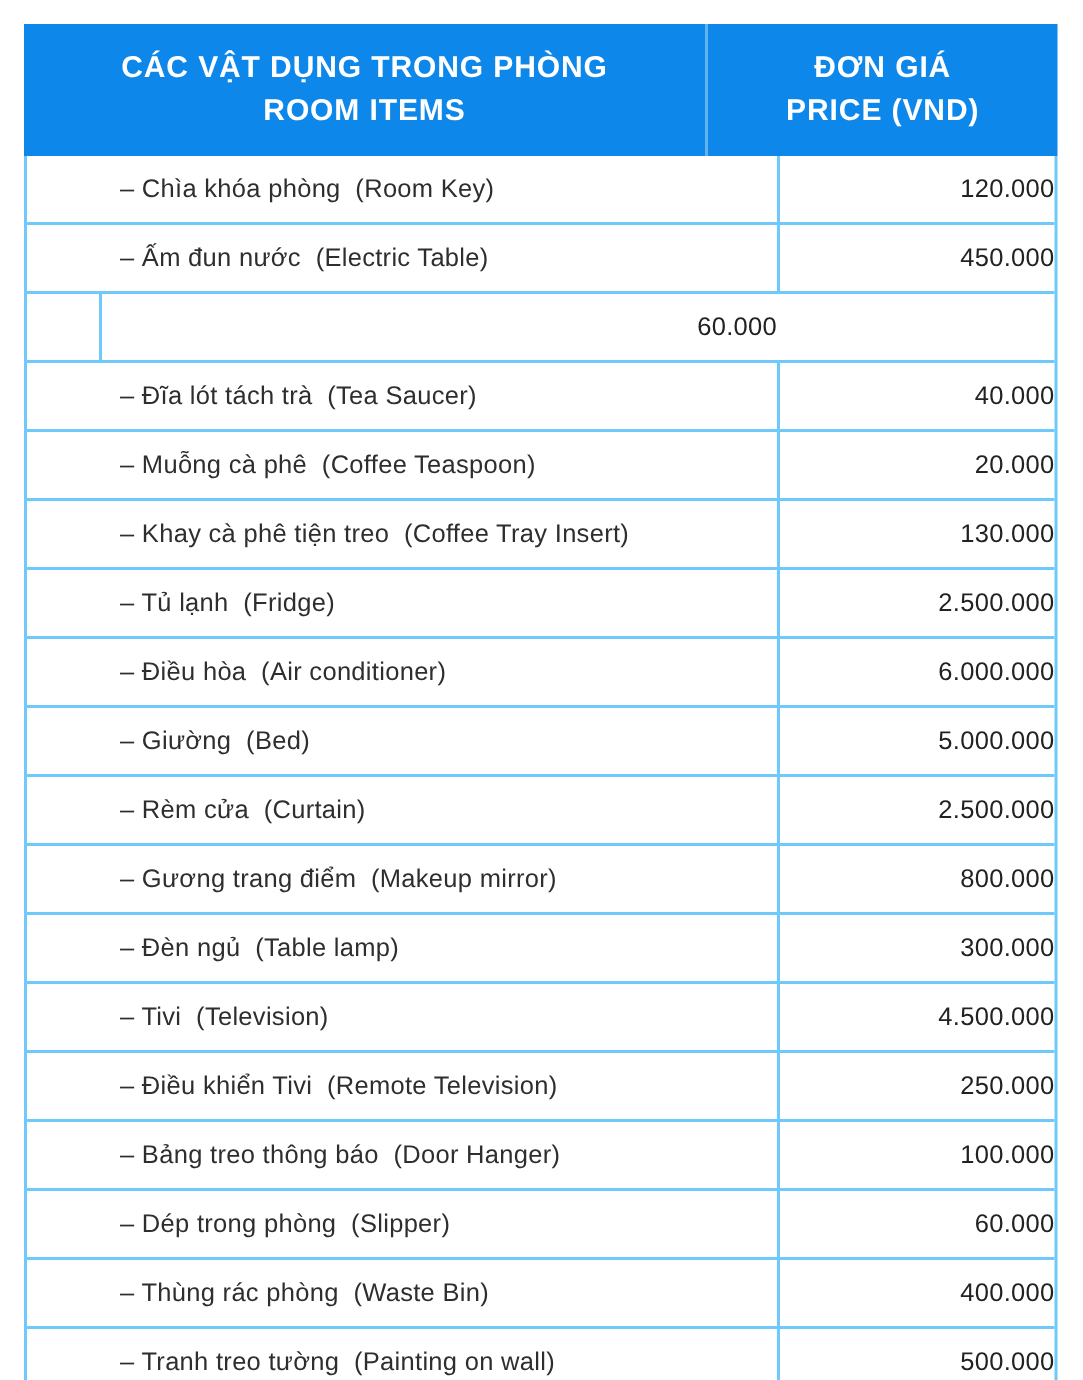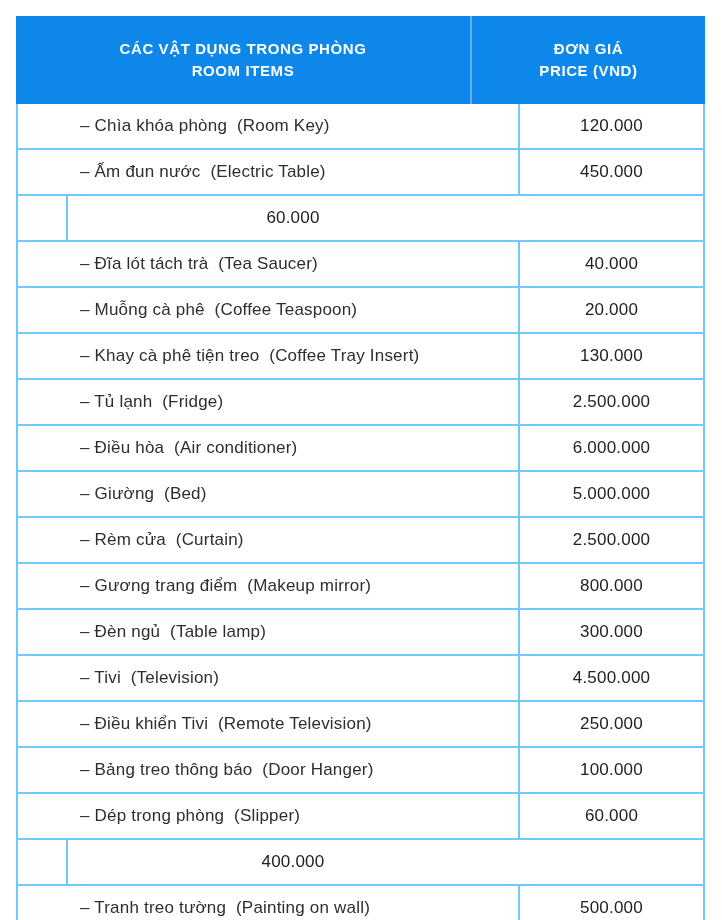--- a/index.html
+++ b/index.html
@@ -22,21 +22,21 @@
   }
   .thead{
     display:grid;
     grid-template-columns:454px 1fr;
     background:var(--header-bg);
     color:var(--header-text);
     height:88px;
   }
   .th{
     display:flex;flex-direction:column;justify-content:center;align-items:center;
-    font-weight:700;font-size:15px;letter-spacing:0.6px;line-height:1.45;
+    font-weight:700;font-size:20px;letter-spacing:0.6px;line-height:1.45;
     text-align:center;
   }
   .th.price-col{border-left:2px solid rgba(255,255,255,0.35);}
   .tbody{
     border:2px solid var(--border);
     border-top:none;
     box-sizing:border-box;
   }
   .tr{
     display:grid;
@@ -51,21 +51,21 @@
     font-size:17px;
     letter-spacing:0.2px;
     box-sizing:border-box;
   }
   .td.item{
     padding-left:14px;
     white-space:pre;
     color:var(--text);
   }
   .td.price{
-    justify-content:center;
+    justify-content:flex-end;
     border-left:2px solid var(--border);
     color:#222222;
   }
 </style>
 </head>
 <body>
 
 <div class="table">
   <div class="thead">
     <div class="th items-col">
@@ -183,20 +183,21 @@
   </div>
 
   <div class="tr">
     <div class="td item"><span>– Dép trong phòng  (Slipper)</span></div>
     <div class="td price">
           <span>60.000</span>
         </div>
   </div>
 
   <div class="tr">
+    <div class="td item"><span>– Thùng rác phòng  (Waste Bin)</span></div>
     <div class="td price">
           <span>400.000</span>
         </div>
   </div>
 
   <div class="tr">
     <div class="td item"><span>– Tranh treo tường  (Painting on wall)</span></div>
     <div class="td price">
           <span>500.000</span>
         </div>

